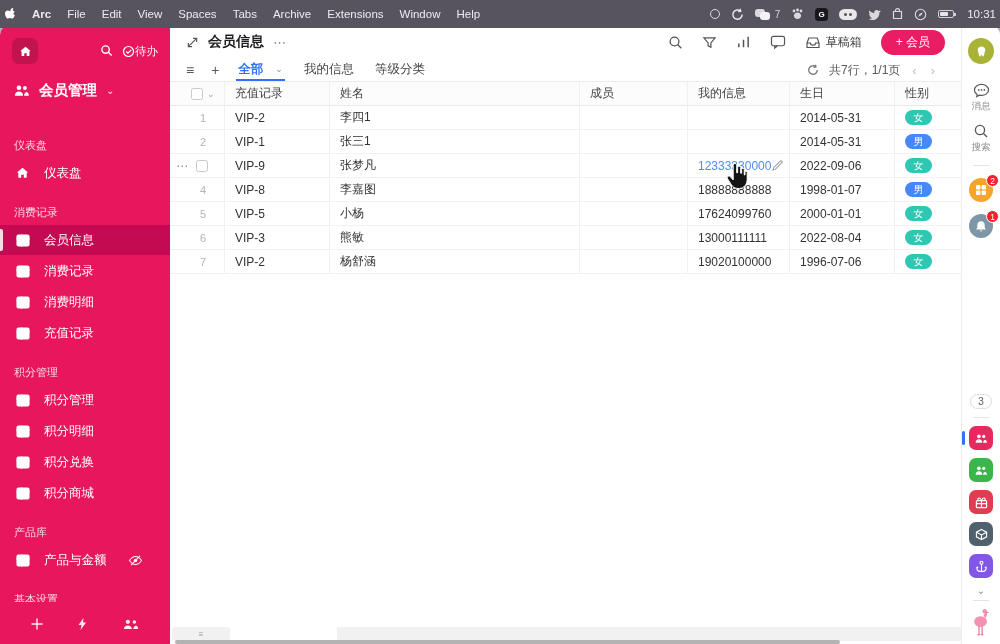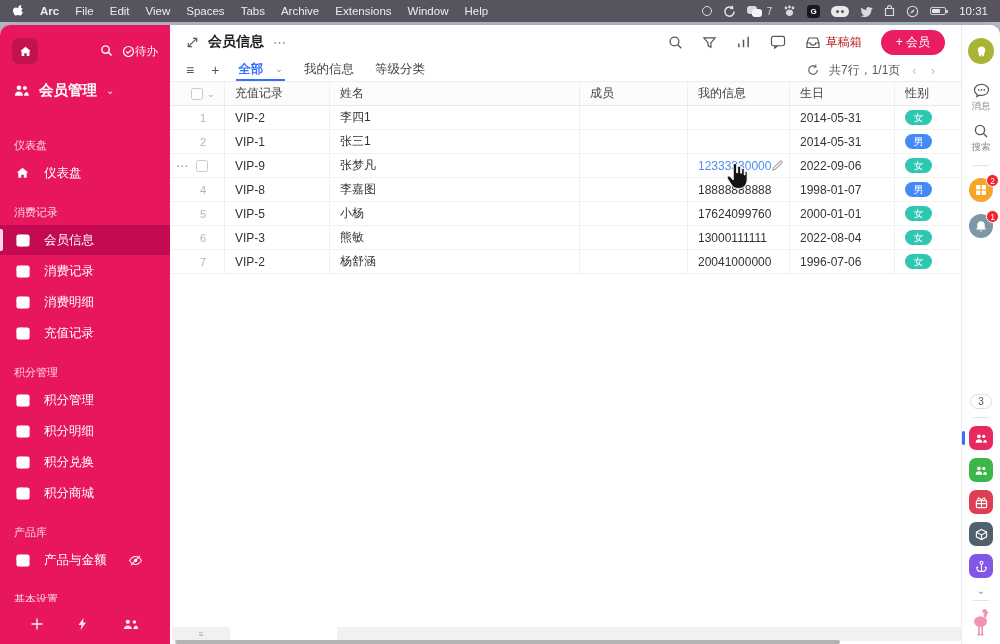--- a/index.html
+++ b/index.html
@@ -1,22 +1,22 @@
 <!DOCTYPE html>
 <html style="--brand-pink: #e8175d; --accent-blue: #3370ff; --link-blue: #4e8df2; --female-badge: #2fc6b2; --male-badge: #4589f8; --add-button: #ea1c63;"><head>
 <meta charset="utf-8">
 <style>
   * { margin:0; padding:0; box-sizing:border-box; }
   html,body { width:1000px; height:644px; overflow:hidden; }
   .stage { position:relative; width:1000px; height:644px; background:#b9c0cc;
            font-family:"Liberation Sans","DejaVu Sans",sans-serif; -webkit-font-smoothing:antialiased; }
 
   
-  .menubar { position:absolute; top:0; left:0; right:0; height:22px; background:#57545f;
-             display:flex; align-items:center; padding:0 12px; color:#ececf0; font-size:11.5px; z-index:40; }
+  .menubar { position:absolute; top:0; left:0; right:0; height:28px; background:#57545f;
+             display:flex; align-items:center; padding:0 4px; color:#ececf0; font-size:11.5px; z-index:40; }
   .mb-left { display:flex; align-items:center; gap:16px; }
   .mb-item { cursor:default; }
   .mb-item.bold { font-weight:bold; }
   .mb-right { margin-left:auto; display:flex; align-items:center; gap:11px; }
   .st-ic { display:inline-flex; align-items:center; justify-content:center; color:#e6e6ea; }
   .st-ring { width:10px; height:10px; border:1.6px solid #dadade; border-radius:50%; }
   .st-bubbles { position:relative; width:15px; height:11px; }
   .st-bubbles::before { content:""; position:absolute; left:0; top:0; width:10px; height:8px; background:#dadade; border-radius:3px; }
   .st-bubbles::after { content:""; position:absolute; left:5px; top:3px; width:10px; height:8px; background:#f4f4f6; border-radius:3px; }
   .st-count { font-size:10px; color:#d6d6da; margin-left:-6px; }
@@ -56,21 +56,21 @@
                align-items:center; justify-content:space-around; padding:0 14px; }
   .sb-footer .sb-fic { display:flex; opacity:.92; }
 
   
   .main { flex:1; min-width:0; background:#fff; display:flex; flex-direction:column; position:relative;
           border-right:1px solid #ececec; }
   .mh { height:34px; display:flex; align-items:center; padding:0 16px; gap:9px; }
   .mh-title { font-size:14px; font-weight:bold; color:#1f1f1f; }
   .mh-more { color:#8c8c8c; font-size:13px; letter-spacing:1px; }
   .mh-tools { margin-left:auto; display:flex; align-items:center; gap:19px; color:#555; }
-  .tool { display:flex; align-items:center; gap:5px; font-size:12px; color:#b91c1c; }
+  .tool { display:flex; align-items:center; gap:5px; font-size:12px; color:#404040; }
   .btn-add { height:25px; border-radius:13px; background:var(--add-button); color:#fff; border:none;
              padding:0 15px; font-size:12px; display:flex; align-items:center; font-family:inherit; }
 
   .tabbar { height:23px; display:flex; align-items:stretch; padding:0 16px; gap:17px;
             border-bottom:1px solid #ececec; }
   .tb-ic { display:flex; align-items:center; color:#595959; }
   .tb-ic.glyph { font-size:14px; color:#595959; }
   .tab { display:flex; align-items:center; gap:12px; font-size:12.5px; color:#434343;
          border-bottom:2px solid transparent; padding:0 2px; }
   .tab.active { color:var(--accent-blue); border-bottom-color:var(--accent-blue); font-weight:bold; }
@@ -562,21 +562,21 @@
             </div>
           </div>
           <div class="tr">
             <div class="td c0">
               <span class="rownum">7</span>
             </div>
             <div class="td c1">VIP-2</div>
             <div class="td c2">杨舒涵</div>
             <div class="td c3"></div>
             <div class="td c4">
-              <span>20041000000</span>
+              <span>19020100000</span>
             </div>
             <div class="td c5">1996-07-06</div>
             <div class="td c6">
               <span class="badge f">女</span>
             </div>
           </div>
         </div>
 
       <div class="main-footer">
         <span class="mf-leftbox">≡</span>

